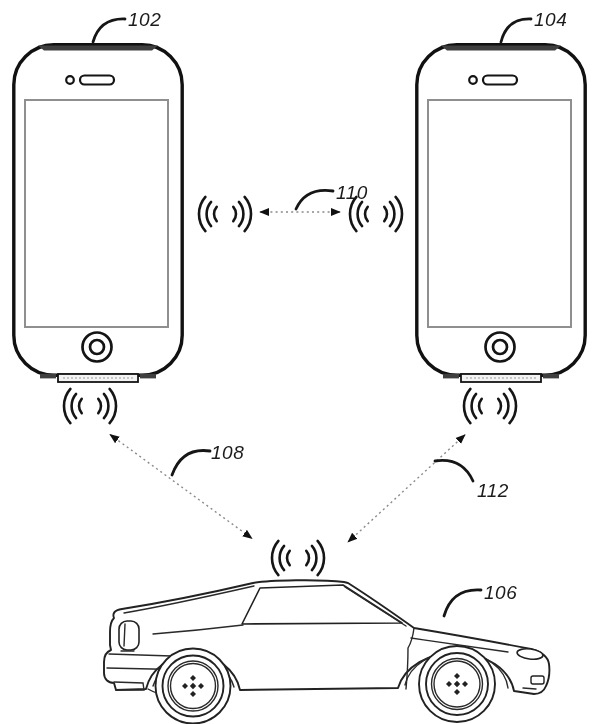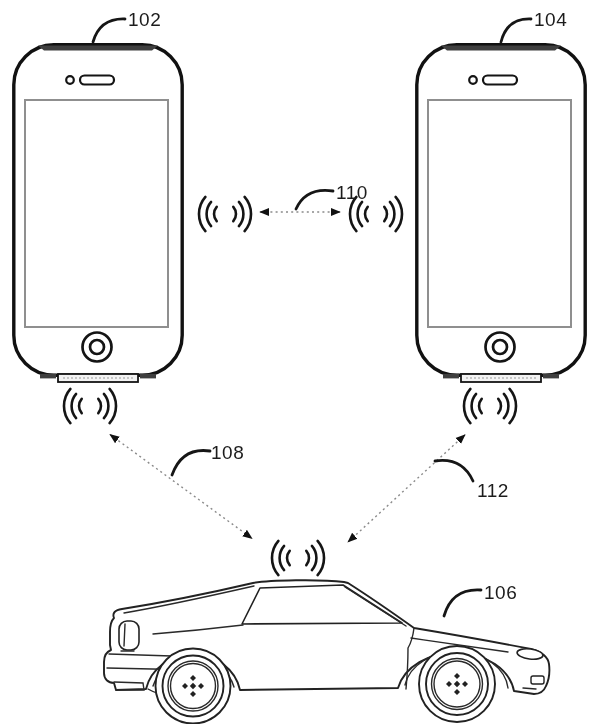--- a/index.html
+++ b/index.html
@@ -1,17 +1,17 @@
 <!DOCTYPE html>
 <html><head>
 <meta charset="utf-8">
 <style>
   html,body{margin:0;padding:0;background:#fff;}
   body{font-family:"Liberation Sans",sans-serif;}
-  .stage{position:relative;width:588px;height:724px;background:#ffffff;overflow:hidden;}
+  .stage{position:relative;width:588px;height:724px;background:#ffffff;overflow:hidden;font-style:italic;}
   svg{display:block;}
   .ref-label{font-family:"Liberation Sans",sans-serif;font-size:19px;fill:#1c1c1c;letter-spacing:.5px;}
   .leader{fill:none;stroke:#161616;stroke-width:2.8;stroke-linecap:round;}
   .dashlink{fill:none;stroke:#8a8a8a;stroke-width:1.4;stroke-dasharray:2 3.2;}
   .wifi{fill:none;stroke:#151515;stroke-width:2.6;stroke-linecap:round;}
   .ph-body{fill:#ffffff;stroke:#111111;stroke-width:3.4;}
   .ph-band{fill:#3f3f3f;stroke:none;}
   .ph-part{fill:#ffffff;stroke:#141414;stroke-width:2.2;}
   .ph-screen{fill:#ffffff;stroke:#8f8f8f;stroke-width:2;}
   .ph-home{fill:#ffffff;stroke:#141414;stroke-width:2.7;}

